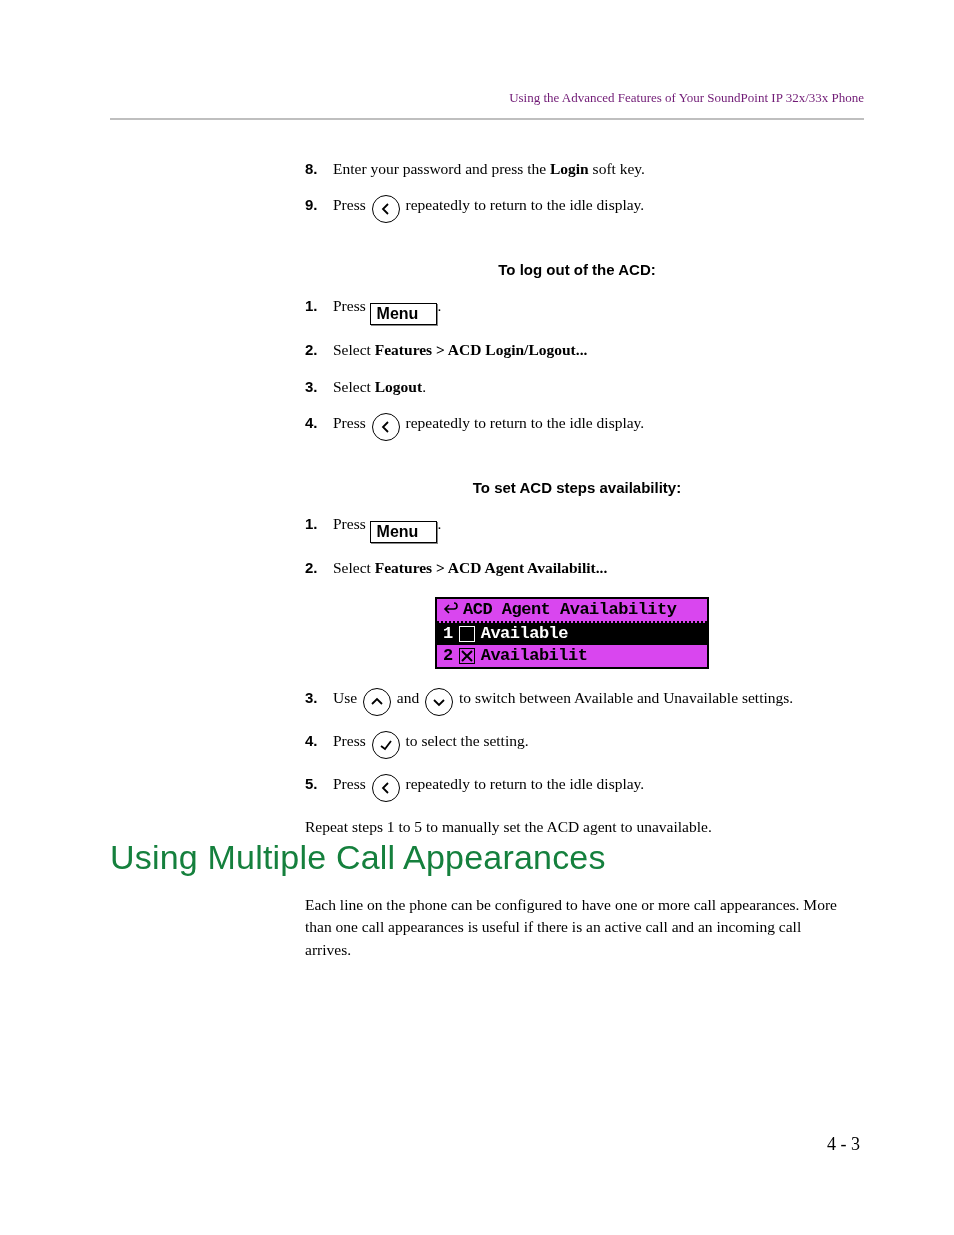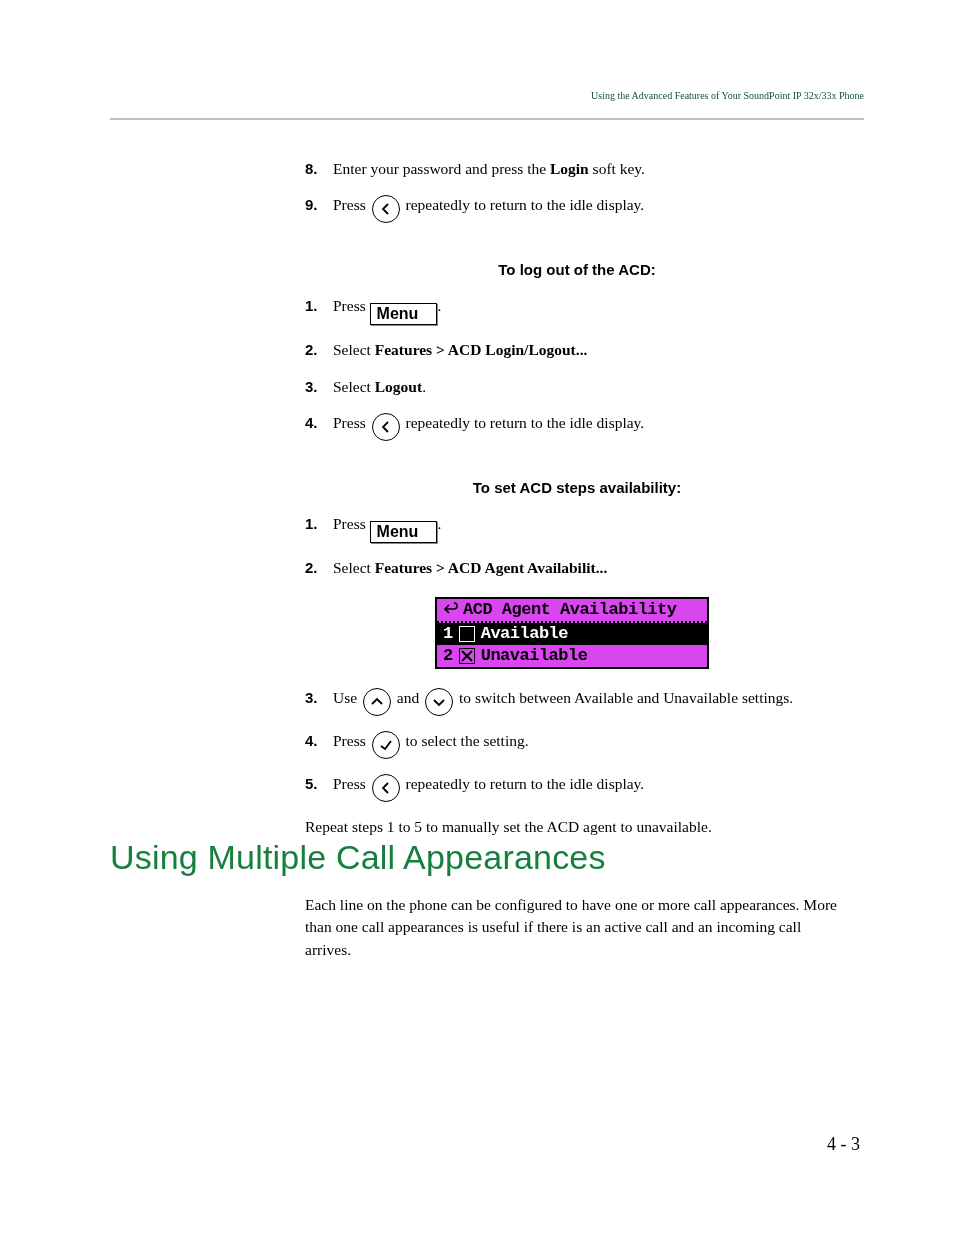--- a/index.html
+++ b/index.html
@@ -13,22 +13,22 @@
     width: 954px;
     height: 1235px;
     position: relative;
     box-sizing: border-box;
     padding: 90px 90px 60px 110px;
   }
   .running-head {
     position: absolute;
     top: 90px;
     right: 90px;
-    font-size: 10px;
-    color: #14532d;
+    font-size: 13px;
+    color: #701a75;
     margin-left: 28px;
   }
   .header-rule {
     position: absolute;
     top: 118px;
     left: 110px;
     right: 90px;
     border-top: 2px solid #bfbfbf;
   }
   .content {
@@ -257,21 +257,21 @@
         <span class="lcd-chk"></span>
         <span>Available</span>
       </div>
       <div class="lcd-row">
         <span class="rownum">2</span>
         <span class="lcd-chk checked">
           <svg viewBox="0 0 12 12">
               <path d="M1 1 L11 11 M11 1 L1 11"></path>
             </svg>
         </span>
-        <span>Unavailable</span>
+        <span>Availabilit</span>
       </div>
     </div>
 
     <ol class="steps">
       <li>
         <span class="num">3.</span>
         <span class="step-text">
           <span>Use  </span><span class="icon-circle">
               <svg viewBox="0 0 14 14">
                 <path d="M2 9 L7 4 L12 9" stroke-width="1.8"></path>

